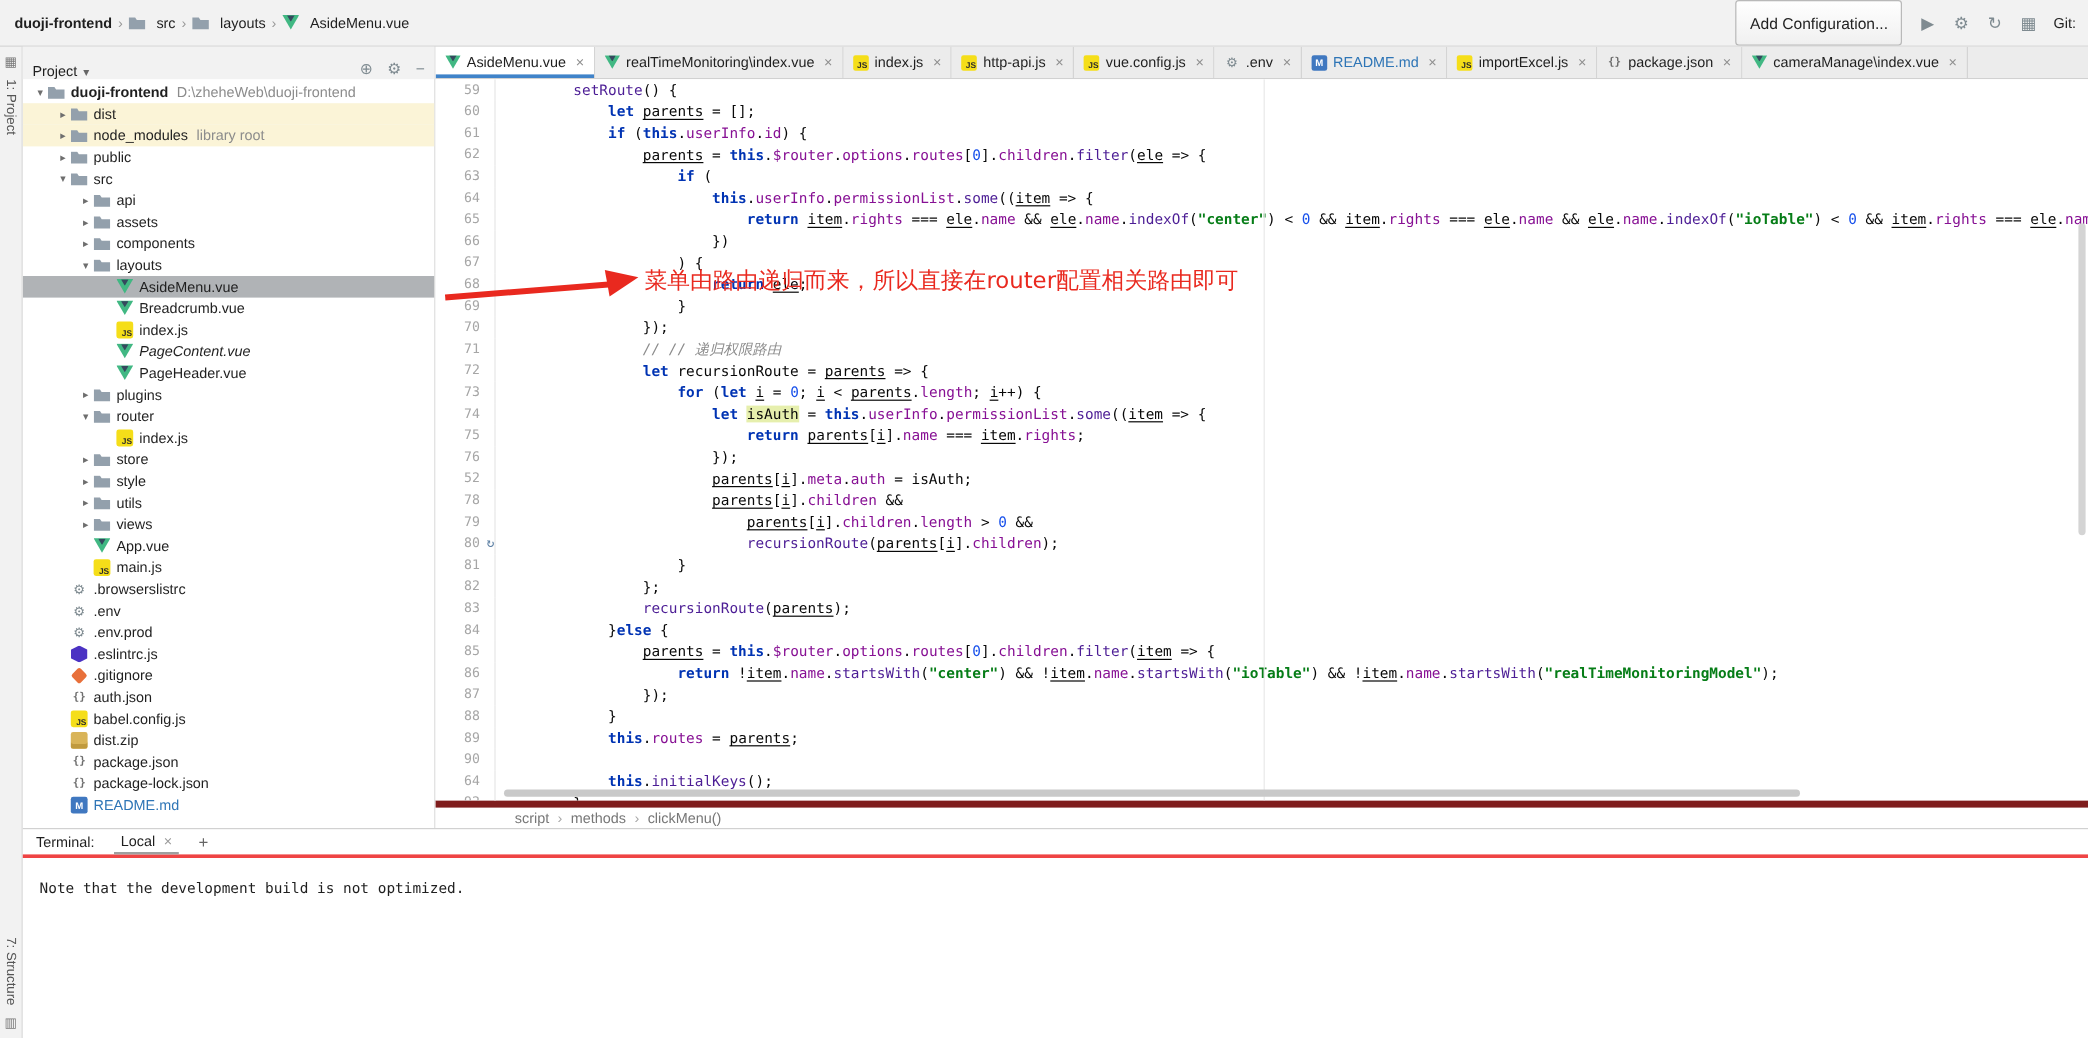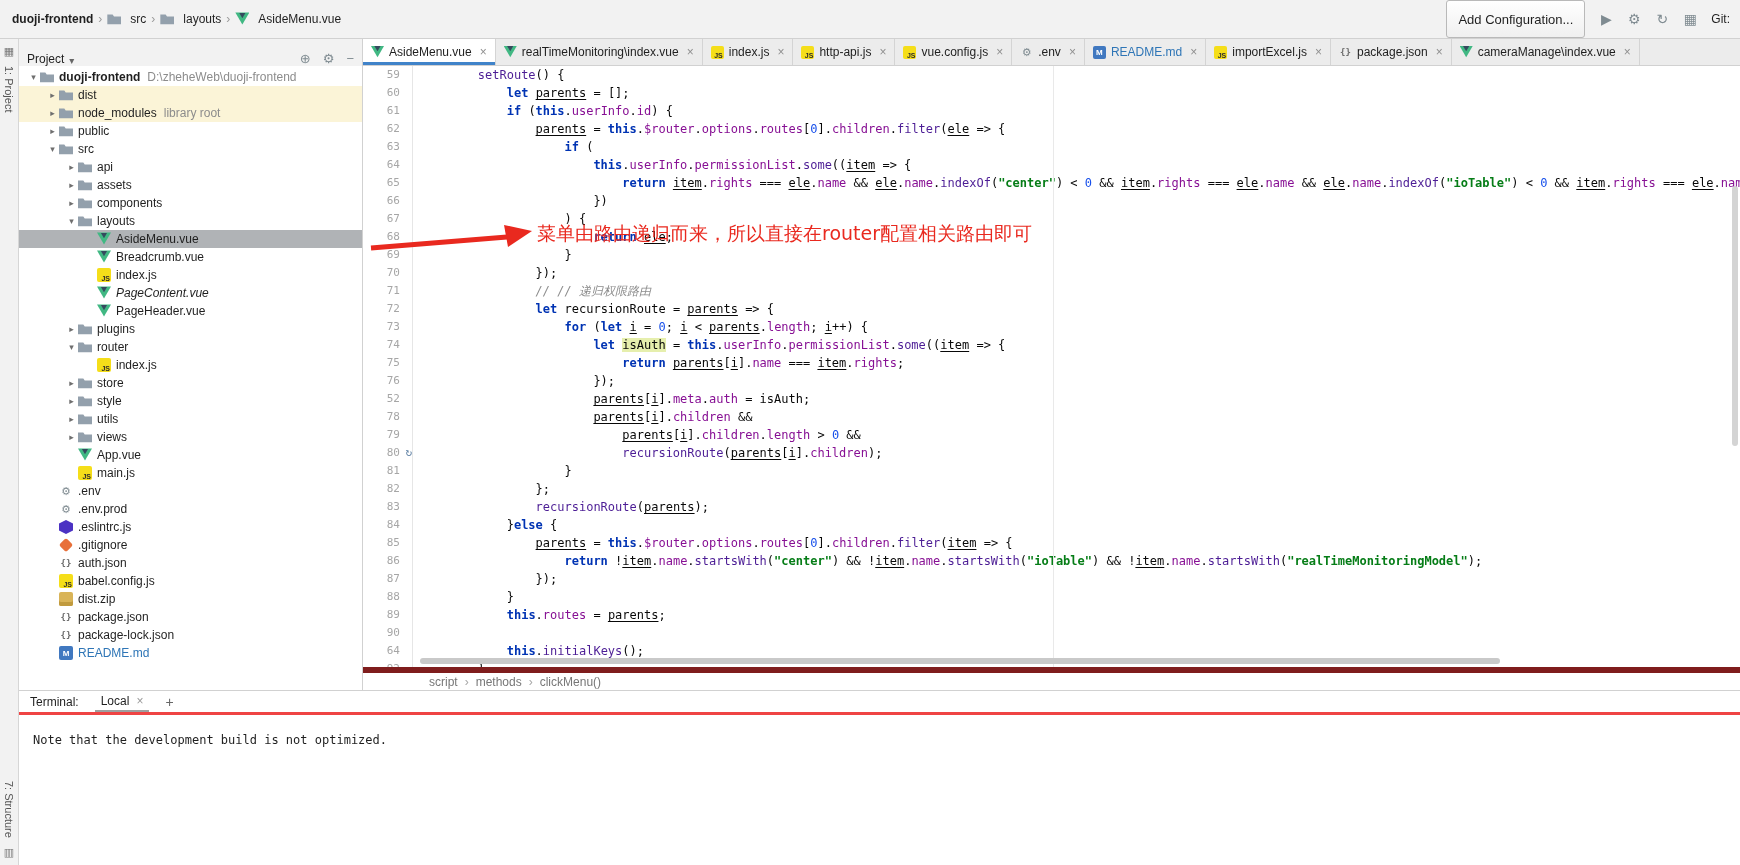--- a/index.html
+++ b/index.html
@@ -293,20 +293,25 @@
               </div>
               <div class="tree-row" style="padding-left: 46px;">
                 <span class="chev"></span>
                 <span class="ic ic-vue"></span>
                 <span class="lbl">App.vue</span>
               </div>
               <div class="tree-row" style="padding-left: 46px;">
                 <span class="chev"></span>
                 <span class="ic ic-js"></span>
                 <span class="lbl">main.js</span>
+              </div>
+              <div class="tree-row" style="padding-left: 27px;">
+                <span class="chev"></span>
+                <span class="ic ic-config"></span>
+                <span class="lbl">.browserslistrc</span>
               </div>
               <div class="tree-row" style="padding-left: 27px;">
                 <span class="chev"></span>
                 <span class="ic ic-config"></span>
                 <span class="lbl">.env</span>
               </div>
               <div class="tree-row" style="padding-left: 27px;">
                 <span class="chev"></span>
                 <span class="ic ic-config"></span>
                 <span class="lbl">.env.prod</span>

